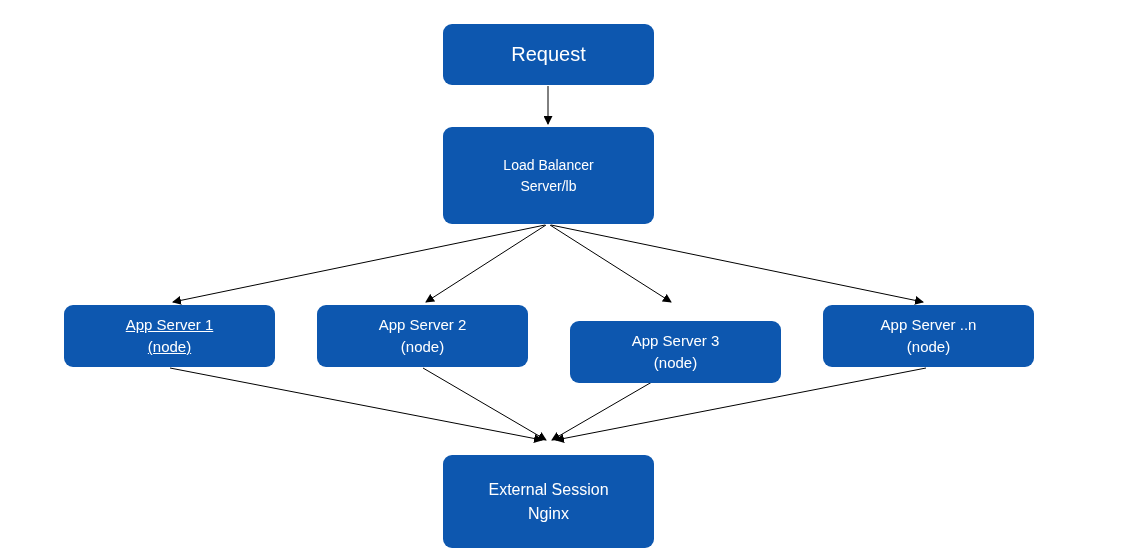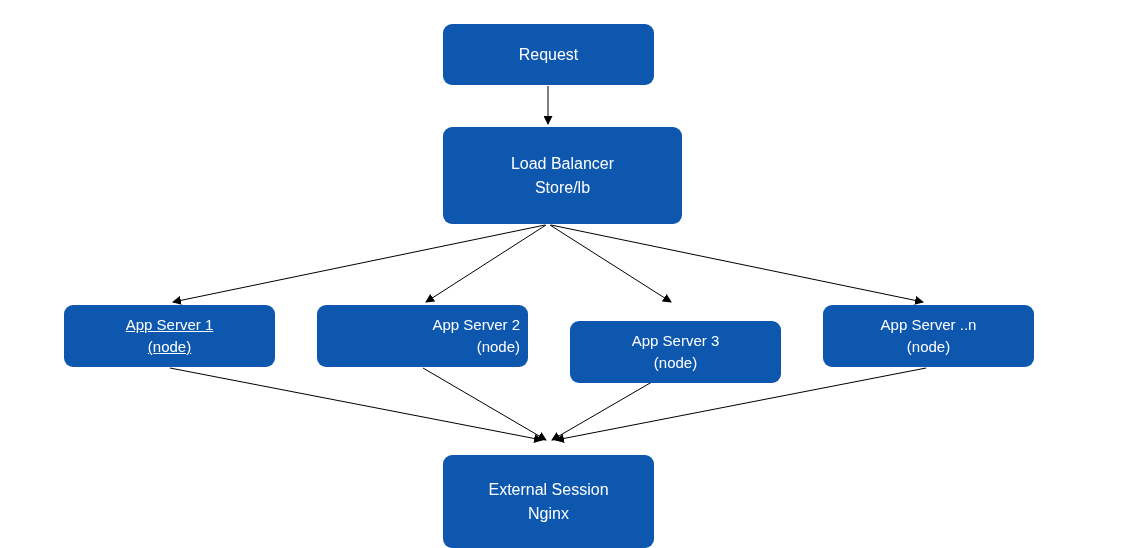--- a/index.html
+++ b/index.html
@@ -35,24 +35,24 @@
     text-align: center;
     font-size: 15px;
     line-height: 1.45;
     box-sizing: border-box;
     padding: 4px 8px;
   }
   .node .line {
     display: block;
     white-space: nowrap;
   }
-  .node-request        { left: 443px; top: 24px;  width: 211px; height: 61px; font-size: 16px; }
-  .node-load-balancer  { left: 443px; top: 127px; width: 239px; height: 97px; font-size: 16px; }
+  .node-request        { left: 443px; top: 24px;  width: 211px; height: 61px; font-size: 20px; }
+  .node-load-balancer  { left: 443px; top: 127px; width: 211px; height: 97px; font-size: 14px; }
   .node-app1           { left: 64px;  top: 305px; width: 211px; height: 62px; text-decoration: underline; }
-  .node-app2           { left: 317px; top: 305px; width: 211px; height: 62px; align-items: flex-end; }
+  .node-app2           { left: 317px; top: 305px; width: 211px; height: 62px; }
   .node-app3           { left: 570px; top: 321px; width: 211px; height: 62px; }
   .node-appn           { left: 823px; top: 305px; width: 211px; height: 62px; text-align: right; }
   .node-session-store  { left: 443px; top: 443px; width: 211px; height: 93px; font-size: 16px; margin-top: 12px; }
 </style>
 </head>
 <body>
 
 <div class="canvas">
 
   <svg class="edges" viewBox="0 0 1144 548" xmlns="http://www.w3.org/2000/svg">
@@ -74,21 +74,21 @@
     <line x1="676" y1="368" x2="552" y2="440" stroke="#000000" stroke-width="1" marker-end="url(#arrow)"></line>
     <line x1="926" y1="368" x2="556" y2="440" stroke="#000000" stroke-width="1" marker-end="url(#arrow)"></line>
   </svg>
 
   <div class="node node-request">
     <span class="line">Request</span>
   </div>
 
   <div class="node node-load-balancer">
     <span class="line">Load Balancer</span>
-    <span class="line">Store/lb</span>
+    <span class="line">Server/lb</span>
   </div>
 
   <div class="node node-app1">
     <span class="line">App Server 1</span>
     <span class="line">(node)</span>
   </div>
 
   <div class="node node-app2">
     <span class="line">App Server 2</span>
     <span class="line">(node)</span>

